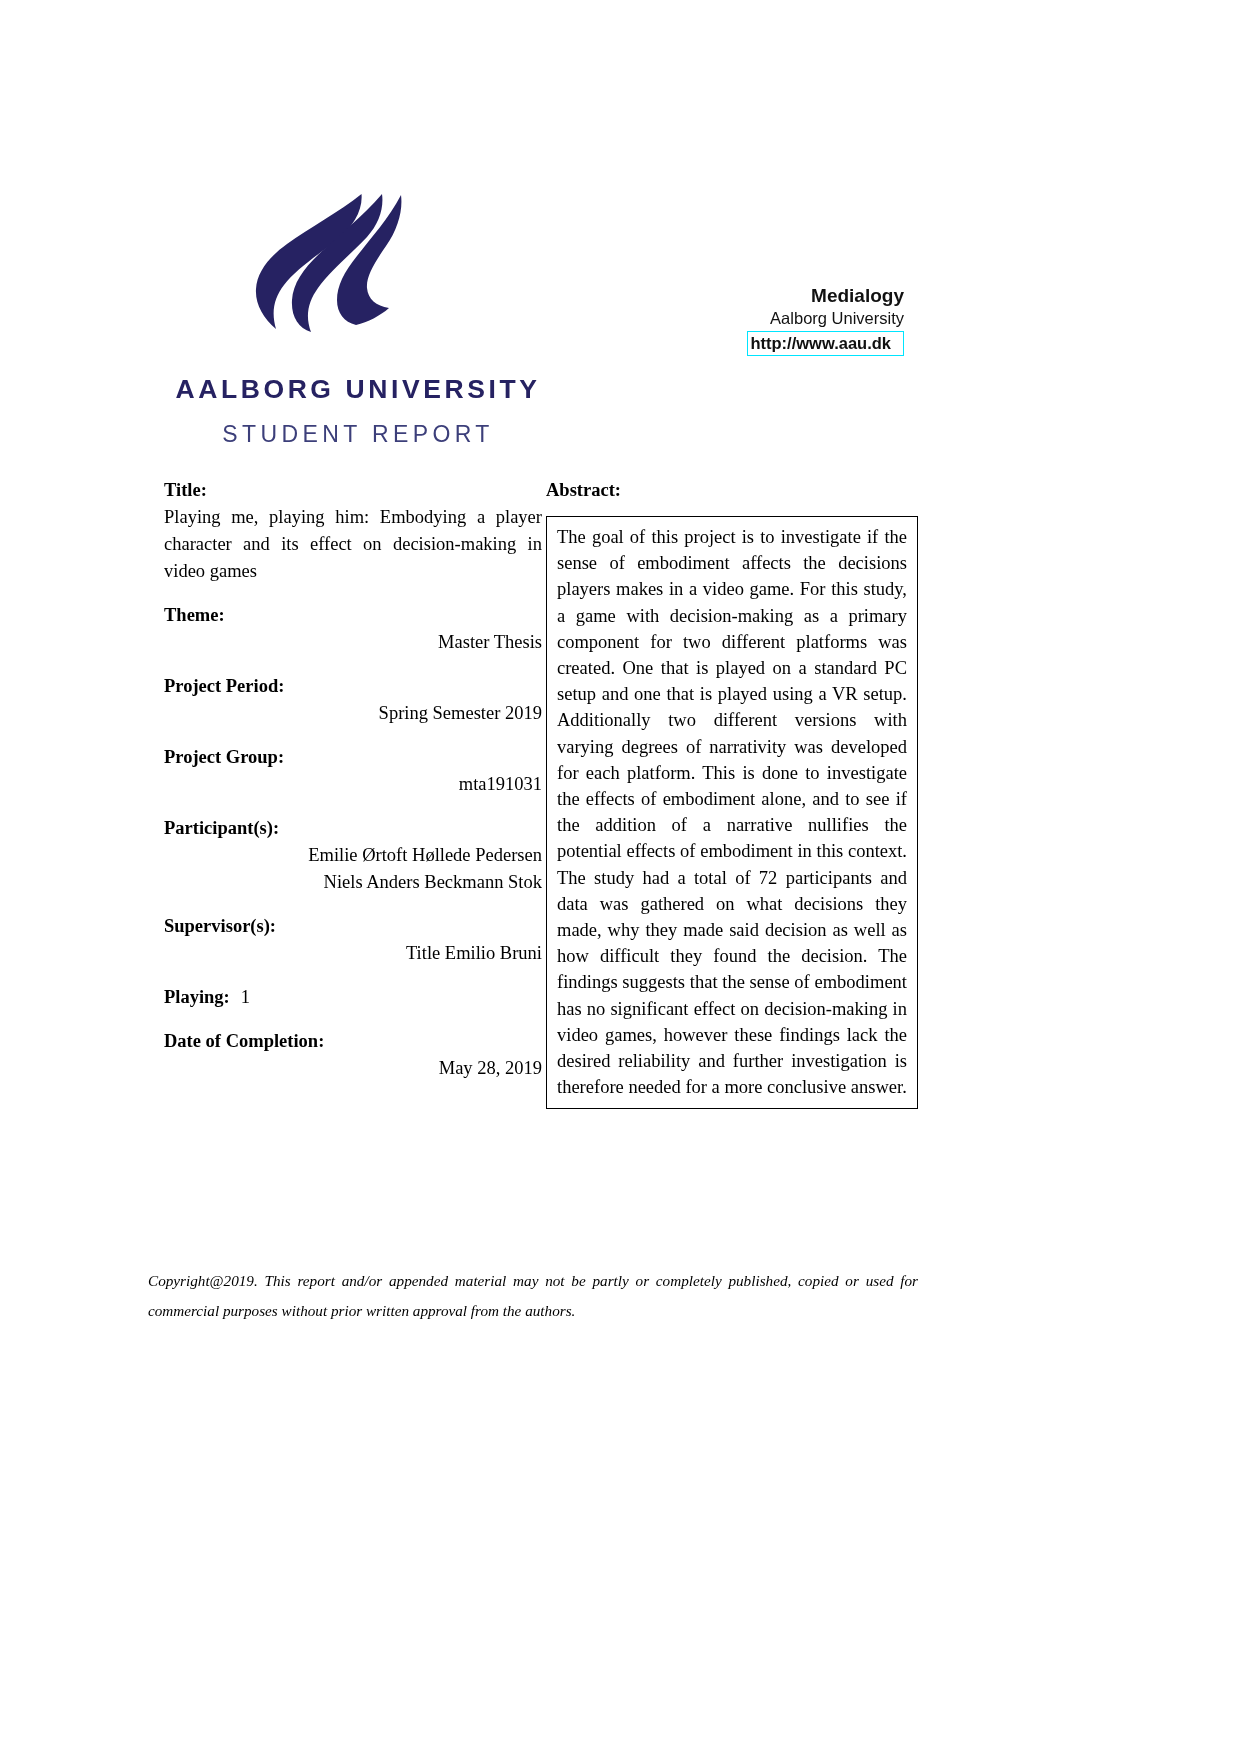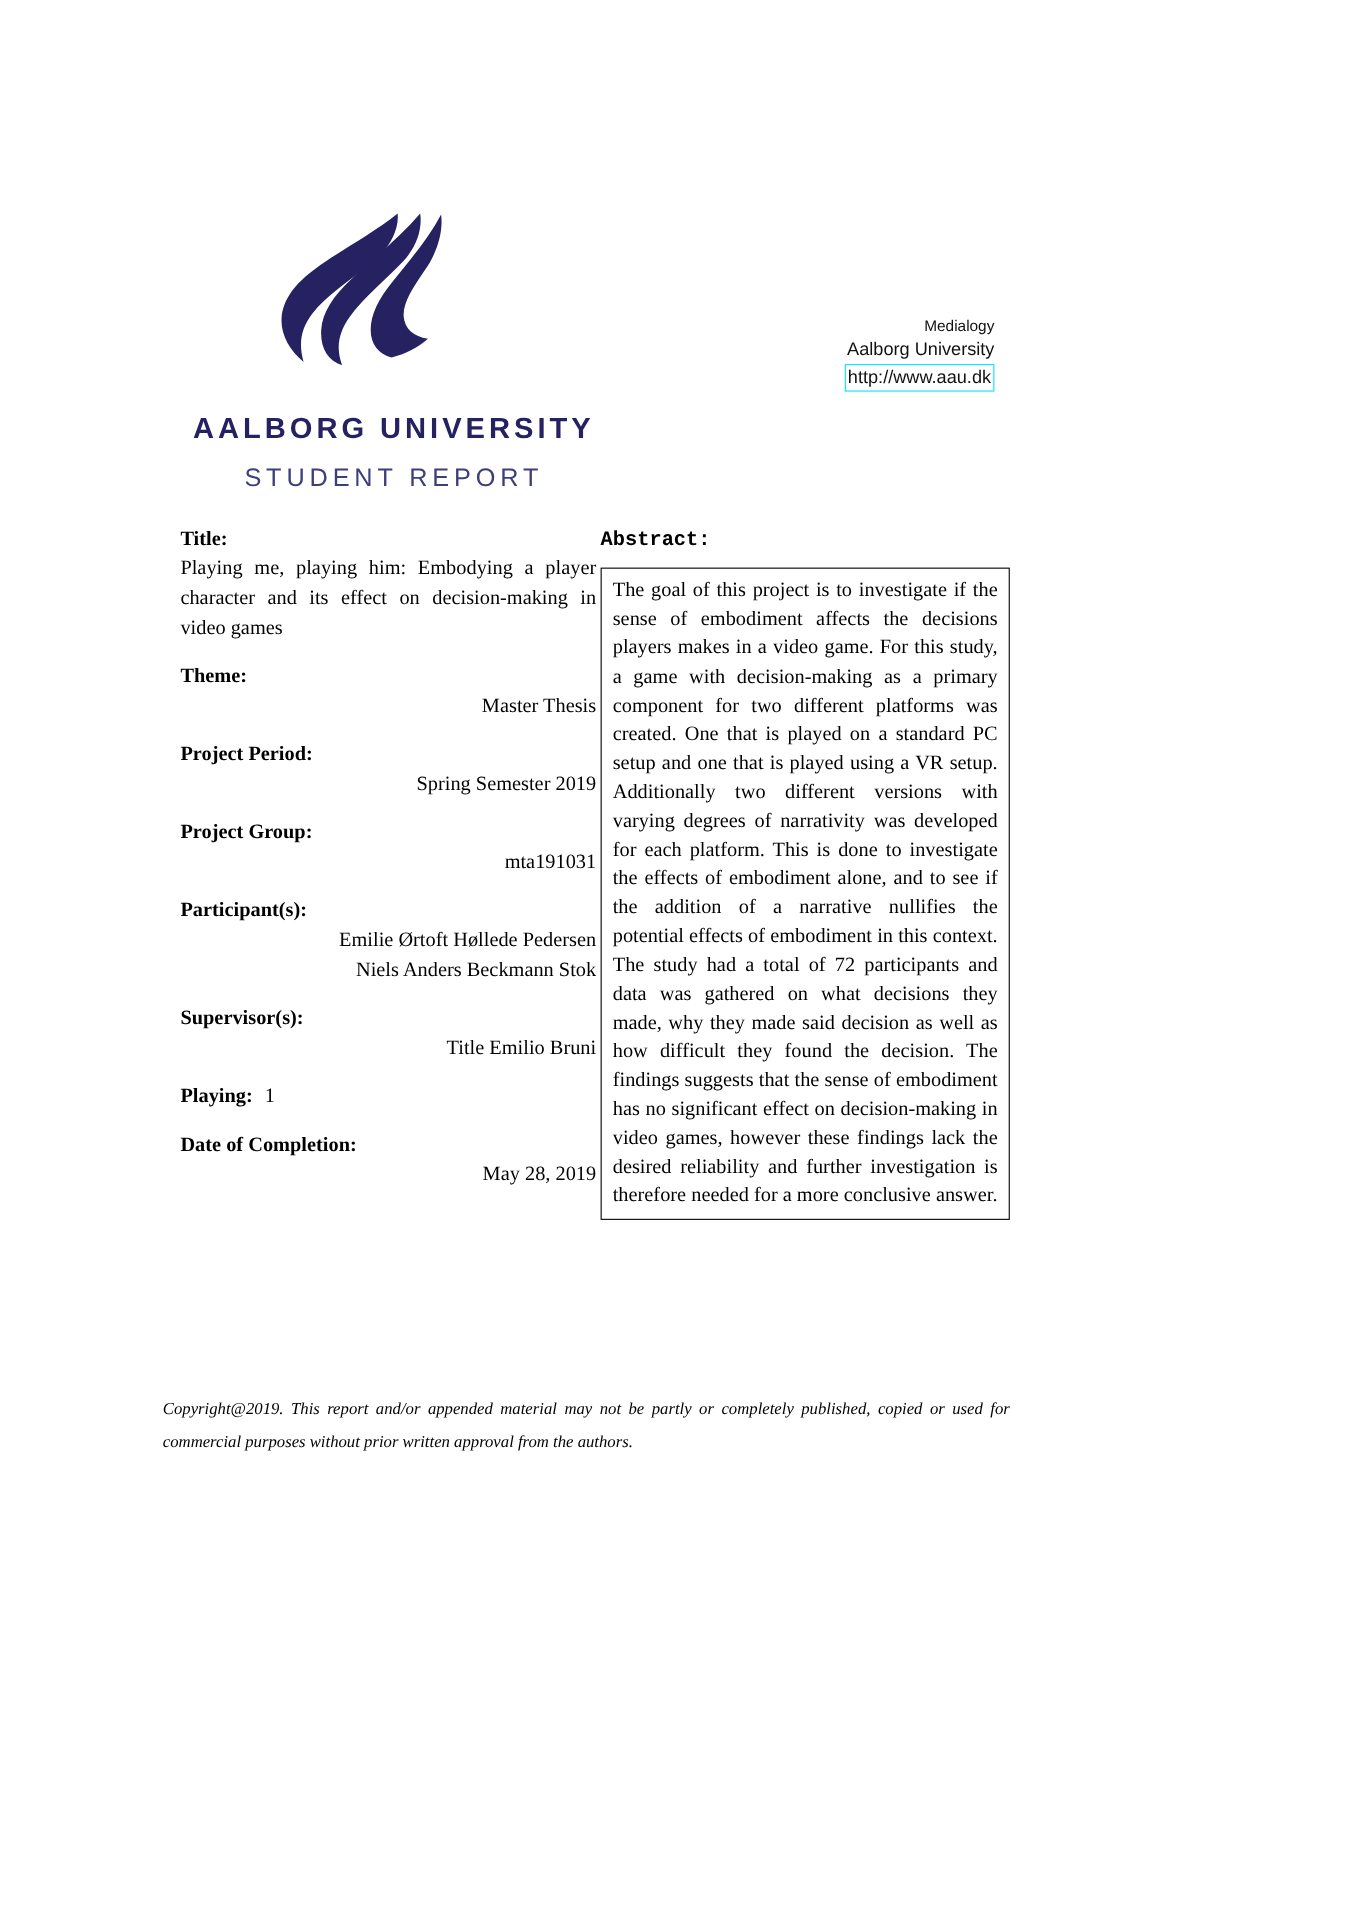--- a/index.html
+++ b/index.html
@@ -56,32 +56,33 @@
     position: absolute;
     right: 337px;
     top: 285px;
     text-align: right;
     font-family: "Liberation Sans", "DejaVu Sans", sans-serif;
     font-size: 16.5px;
     line-height: 22px;
     color: #111111;
   }
   .dept-name {
-    font-weight: normal;
-    font-size: 14px;
+    font-weight: bold;
+    font-size: 19px;
   }
   .dept-university {
     font-weight: normal;
     font-size: 16.5px;
   }
   .dept-url-wrap {
     display: inline-block;
     border: 1px solid #00e5ff;
-    padding: 0px 2px 1px 2px;
+    padding: 0px 12px 1px 2px;
     margin-top: 2px;
+    font-weight: bold;
   }
   .dept-url {
     font-family: "Liberation Sans", "DejaVu Sans", sans-serif;
     font-size: 16.5px;
     color: #111111;
     text-decoration: none;
     white-space: nowrap;
   }
 
   
@@ -132,21 +133,20 @@
     text-justify: inter-word;
   }
 
   
   .abstract-label {
     font-weight: bold;
     font-size: 18.5px;
     line-height: 27px;
     display: block;
     margin-bottom: 12px;
-    font-family: Liberation Mono, monospace;
   }
   .abstract-box {
     border: 1.2px solid #000000;
     padding: 7px 10px 8px 10px;
     box-sizing: border-box;
   }
   .abstract-text {
     font-size: 18.5px;
     line-height: 26.2px;
     text-align: justify;

